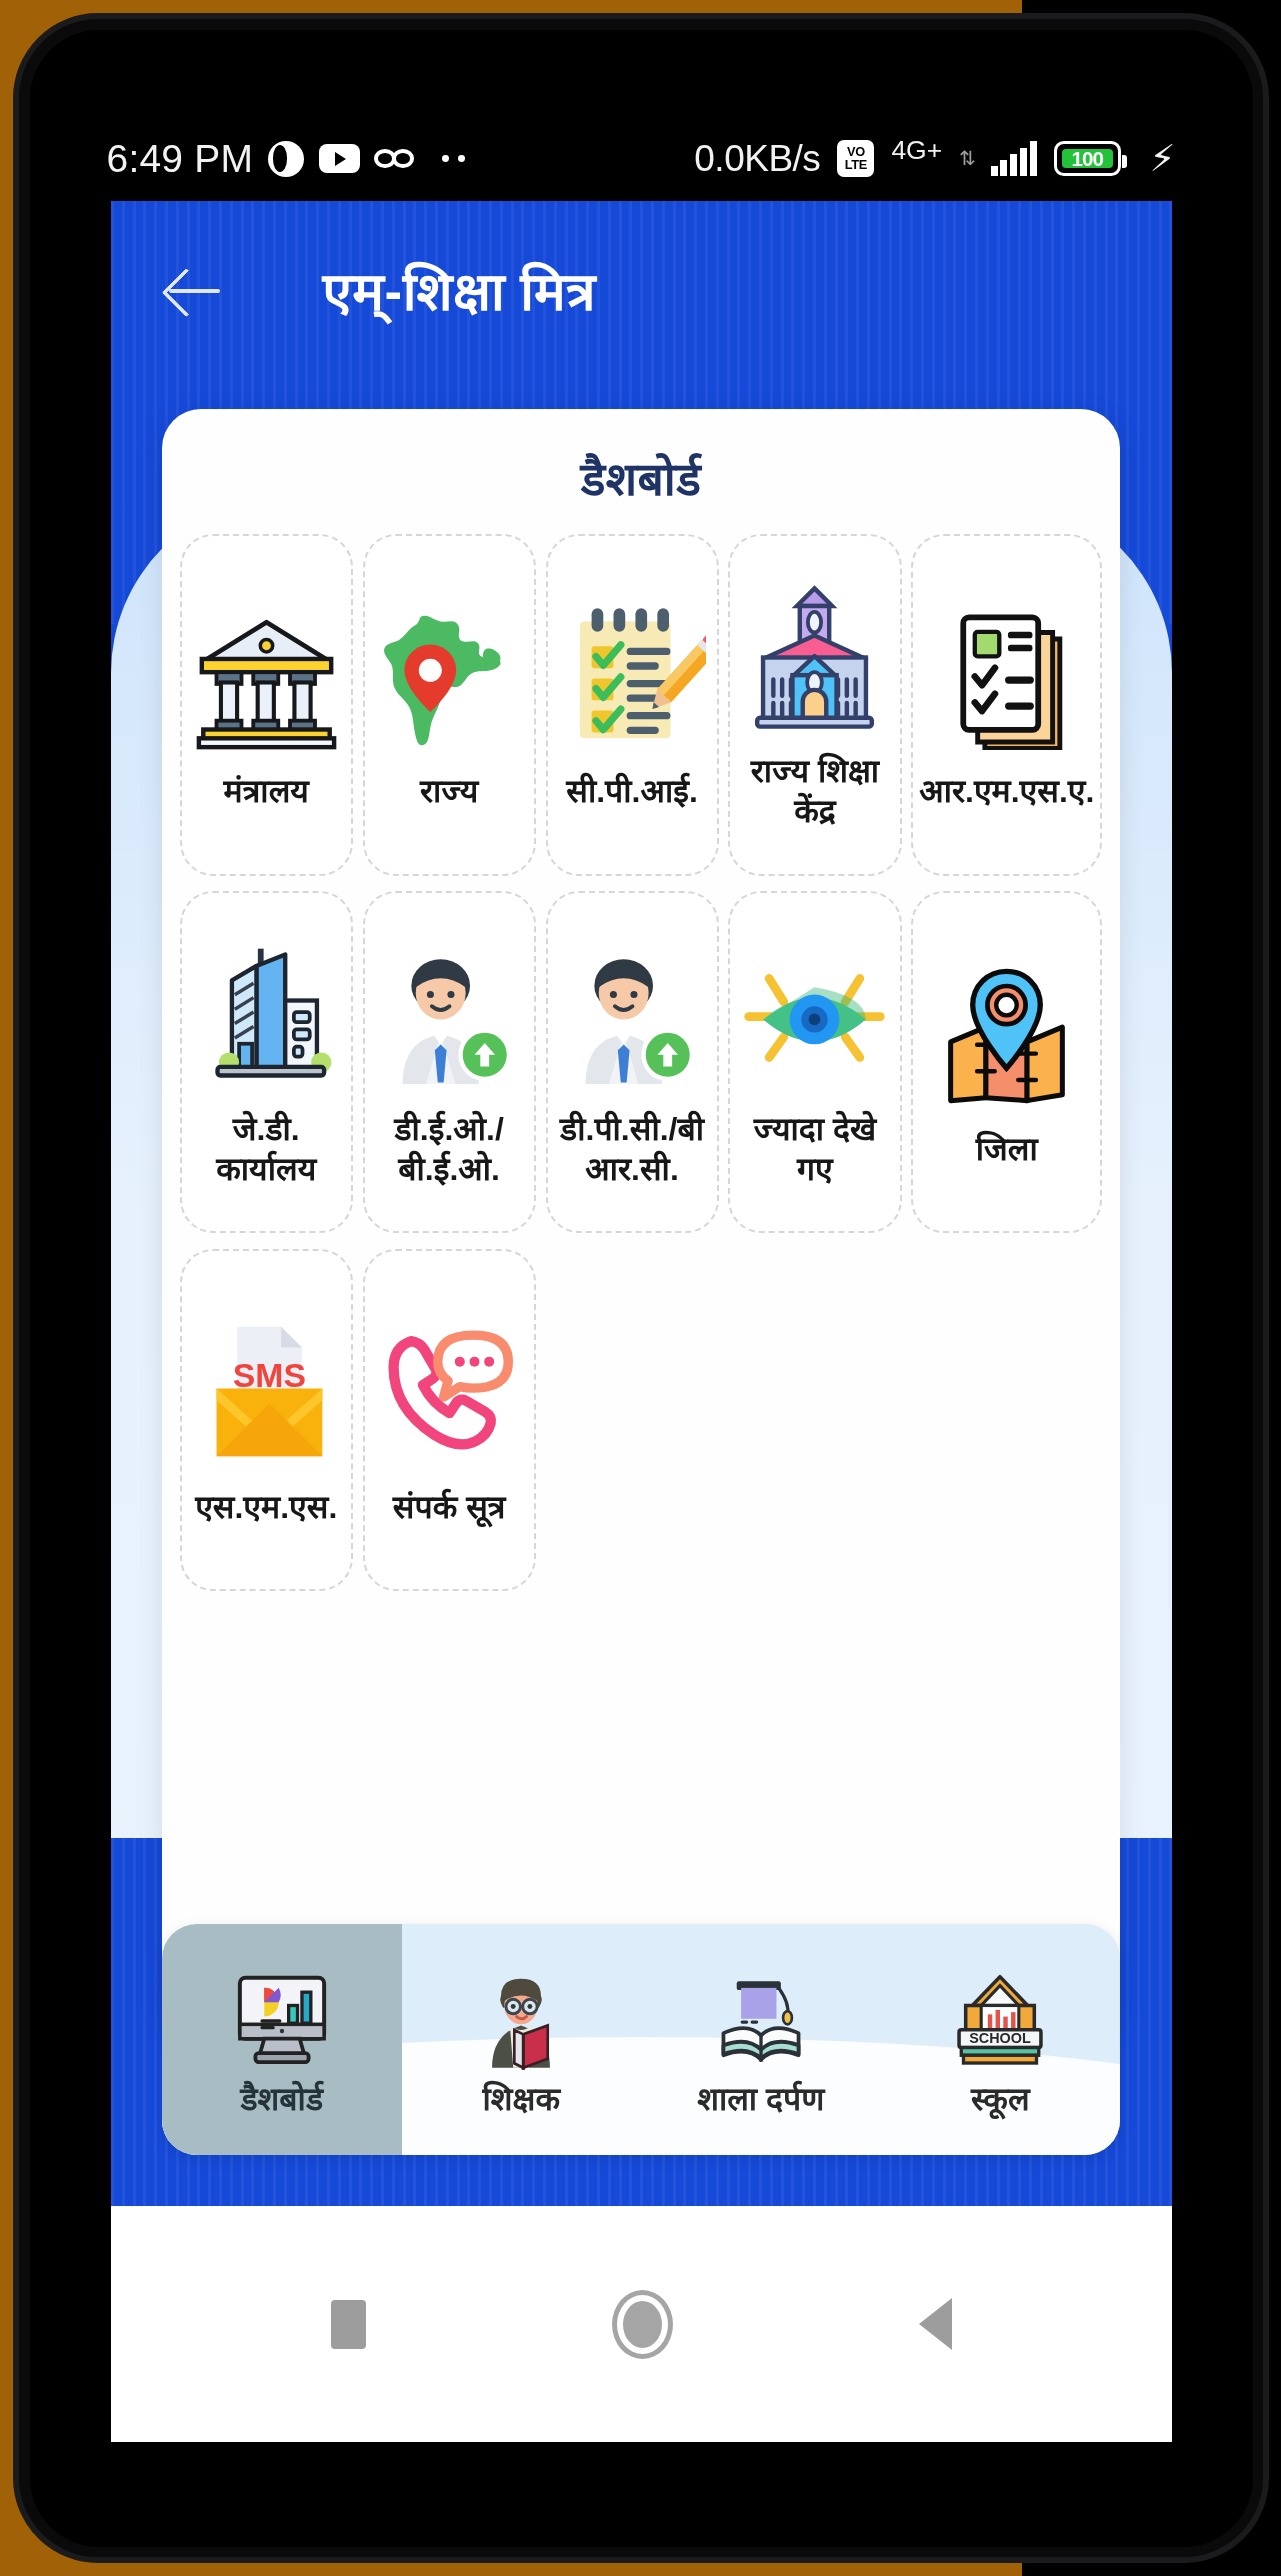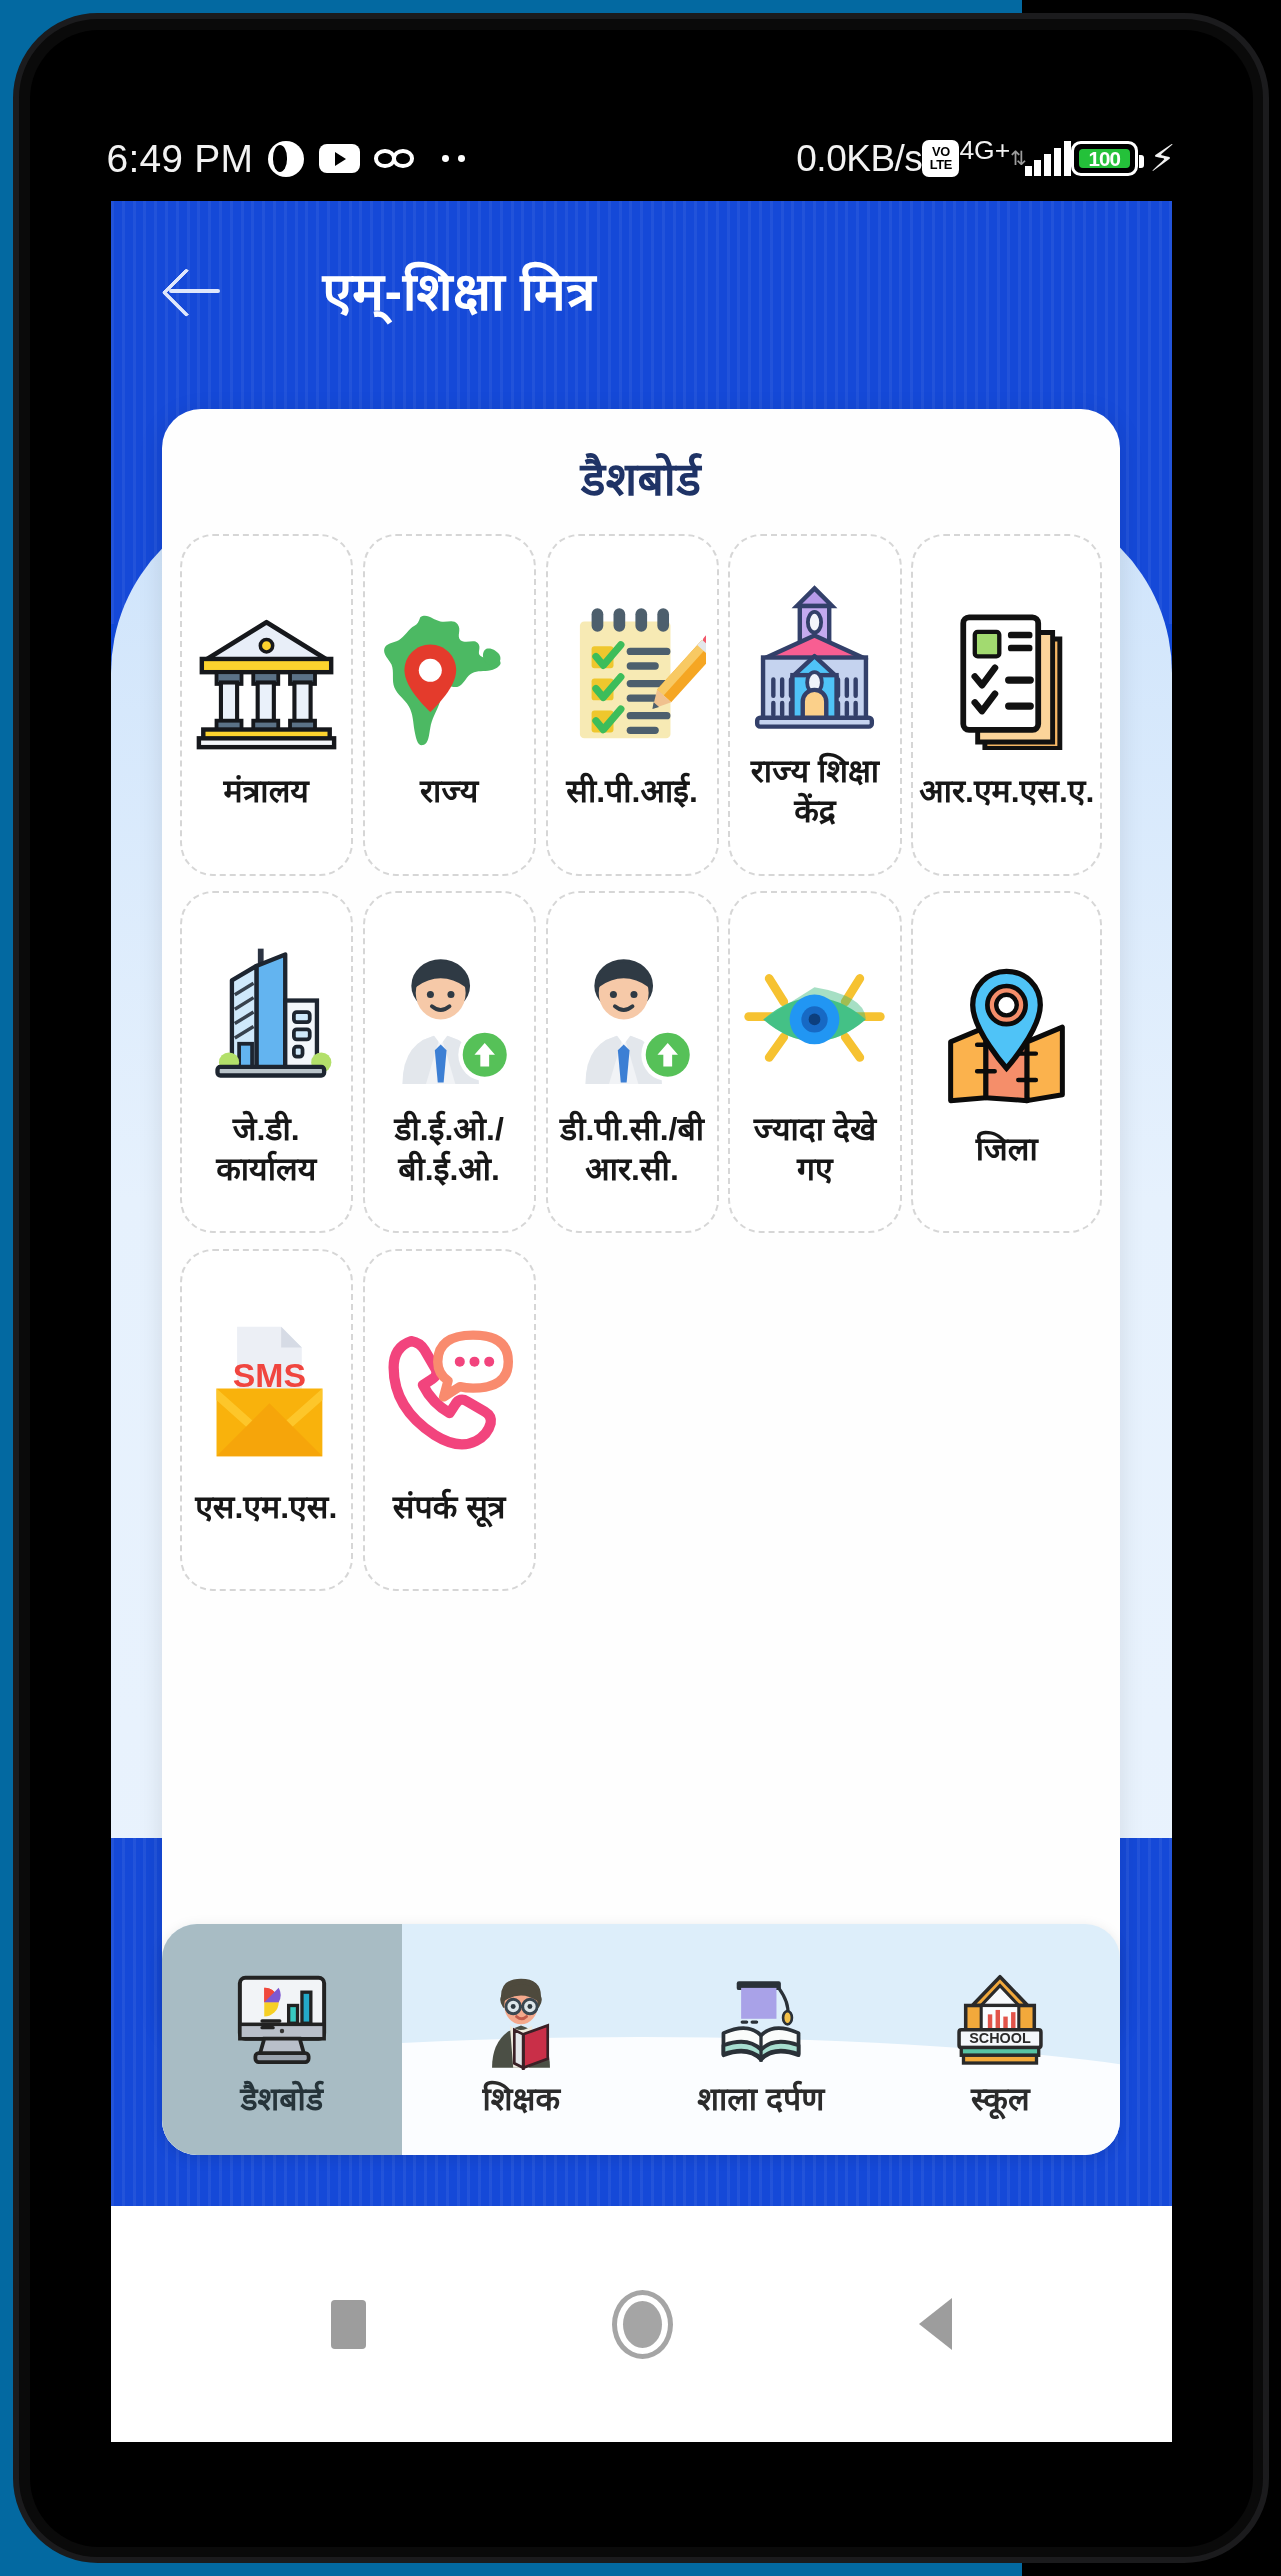--- a/index.html
+++ b/index.html
@@ -5,21 +5,21 @@
   * { box-sizing: border-box; margin: 0; padding: 0; }
   html, body {
     width: 1282px; height: 2576px;
     background: #000;
     font-family: "Liberation Sans", "DejaVu Sans", sans-serif;
     overflow: hidden;
   }
   #phone {
     position: relative;
     width: 1022px; height: 2576px;
-    background: #0369a1;
+    background: #a16207;
   }
   
   .bezel-outer {
     position: absolute; left: 12.8px; top: 12.8px;
     width: 1256px; height: 2550px;
     border-radius: 85px;
     background: #0a0a0a;
     border: 6.9px solid #1b1b1d;
   }
   .bezel-inner {
@@ -33,21 +33,21 @@
     position: absolute; left: 29.5px; top: 116px;
     width: 1223px; height: 85px;
     display: flex; align-items: center;
     color: #f2f2f2;
     padding: 0 77px;
   }
   .sb-left { display: flex; align-items: center; gap: 14.7px; }
   .sb-time { font-size: 39px; letter-spacing: 0.2px; }
   .sb-right {
     margin-left: auto;
-    display: flex; align-items: center; gap: 0;
+    display: flex; align-items: center; gap: 17px;
   }
   .sb-speed { font-size: 37px; letter-spacing: -0.5px; }
   .ic-circlepct {
     width: 36px; height: 36px; border-radius: 50%;
     background: #fff; position: relative; overflow: hidden;
   }
   .ic-circlepct::after {
     content: ""; position: absolute; left: 4.9px; top: 4.9px;
     width: 14.7px; height: 26.5px; border-radius: 50%;
     background: #000;

